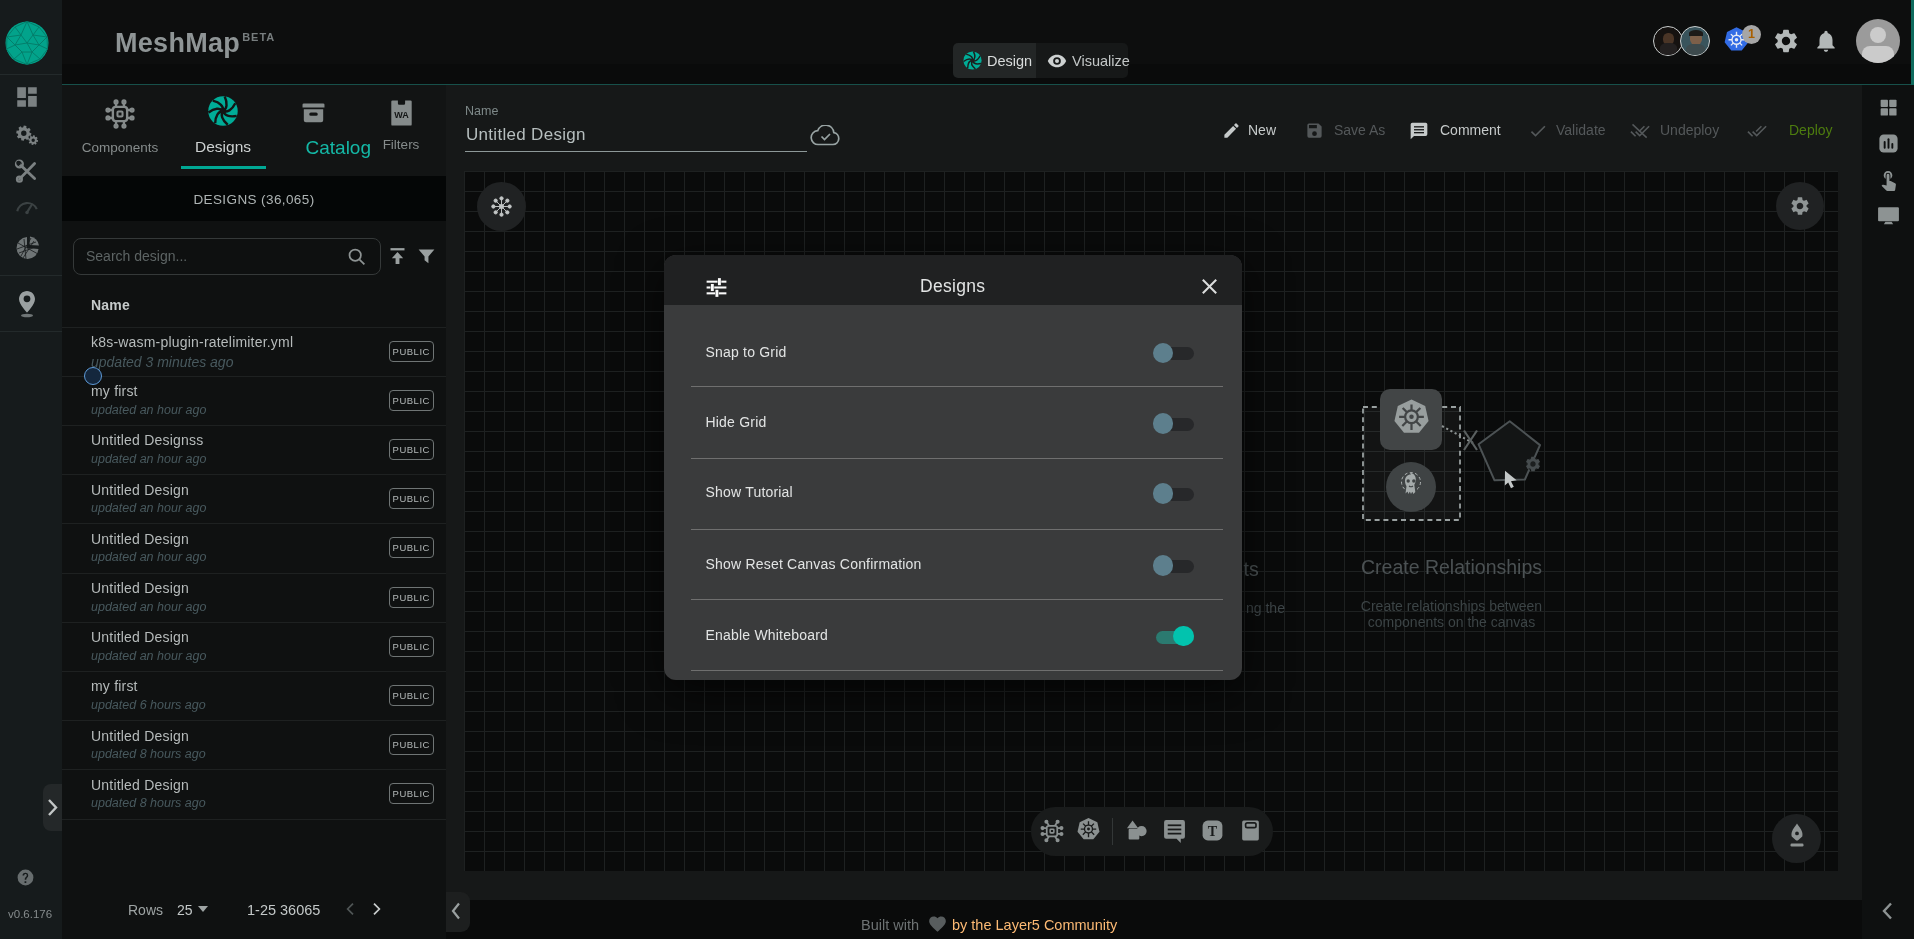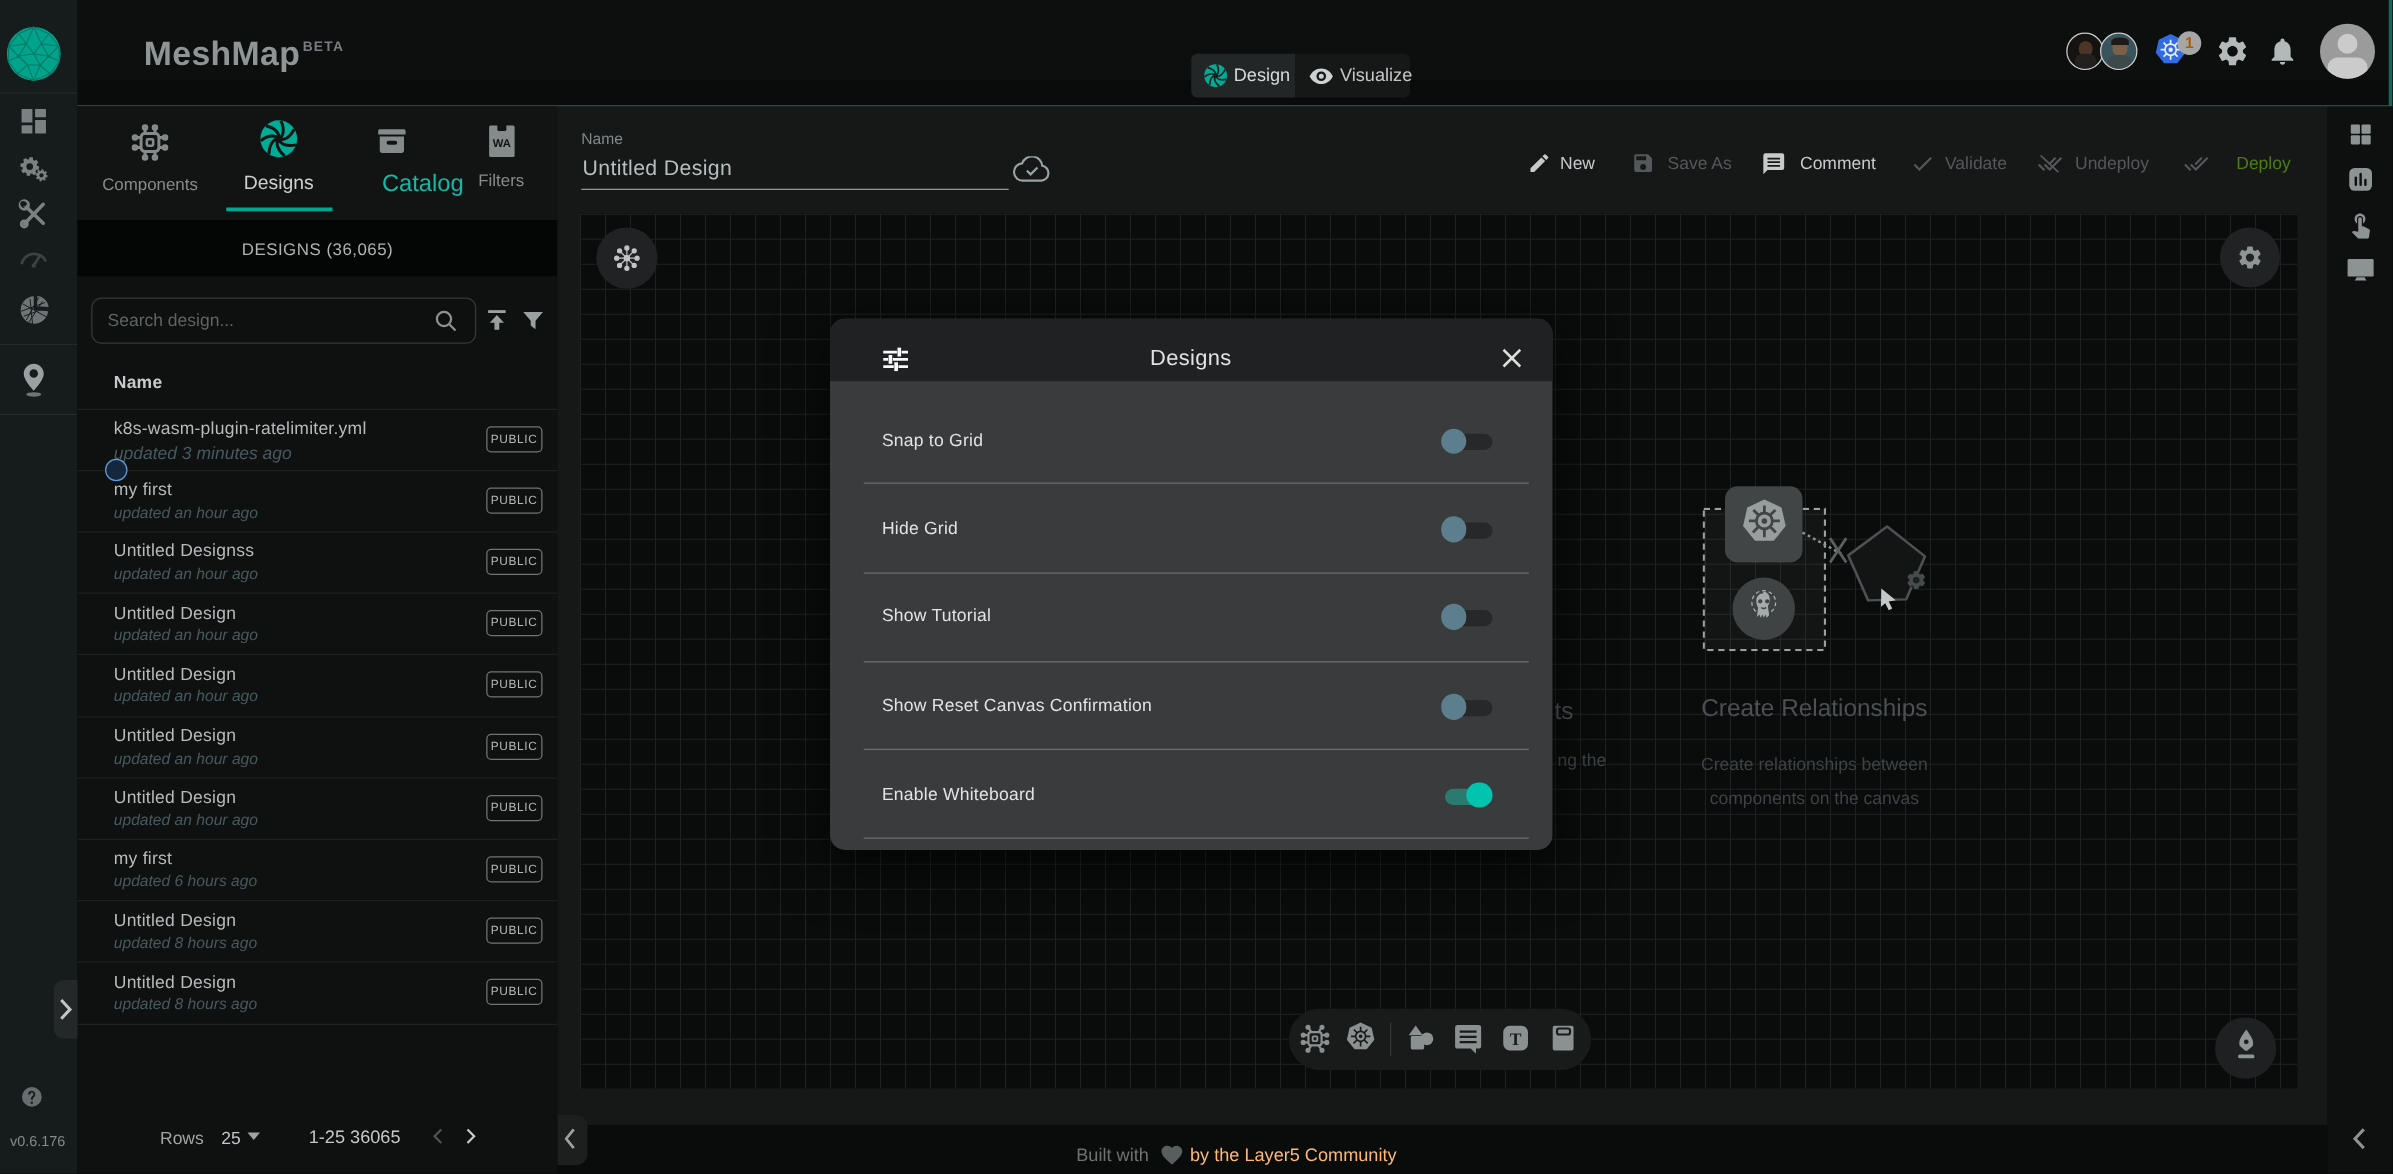--- a/index.html
+++ b/index.html
@@ -431,21 +431,21 @@
 
 <svg class="ab" style="left:1524px;top:455px;" width="18" height="18" viewBox="0 0 24 24">
   <circle cx="12" cy="12" r="9" fill="#1c1f1f"></circle>
   <path d="M19.14 12.94c.04-.3.06-.61.06-.94 0-.32-.02-.64-.07-.94l2.03-1.58a.49.49 0 0 0 .12-.61l-1.92-3.32a.488.488 0 0 0-.59-.22l-2.39.96c-.5-.38-1.03-.7-1.62-.94l-.36-2.54a.484.484 0 0 0-.48-.41h-3.84c-.24 0-.43.17-.47.41l-.36 2.54c-.59.24-1.13.57-1.62.94l-2.39-.96c-.22-.08-.47 0-.59.22L2.74 8.87c-.12.21-.08.47.12.61l2.03 1.58c-.05.3-.09.63-.09.94s.02.64.07.94l-2.03 1.58a.49.49 0 0 0-.12.61l1.92 3.32c.12.22.37.29.59.22l2.39-.96c.5.38 1.03.7 1.62.94l.36 2.54c.05.24.24.41.48.41h3.84c.24 0 .44-.17.47-.41l.36-2.54c.59-.24 1.13-.56 1.62-.94l2.39.96c.22.08.47 0 .59-.22l1.92-3.32c.12-.22.07-.47-.12-.61l-2.01-1.58zM12 15.6A3.6 3.6 0 0 1 8.4 12c0-1.98 1.62-3.6 3.6-3.6s3.6 1.62 3.6 3.6-1.62 3.6-3.6 3.6z" fill="#464c4e"></path>
 </svg>
 
 <svg class="ab" style="left:1503px;top:470px;" width="17" height="20" viewBox="0 0 17 20">
   <path d="M2 0.8 L13.6 10.2 L8 11.2 L10.8 16.8 L8 18.2 L5.2 12.6 L1.8 15.4 Z" fill="#c3c7c7"></path>
 </svg>
 <div class="ab" style="left:1330px;top:556px;width:243px;text-align:center;font-size:19.5px;color:#4b5153;">Create Relationships</div>
-<div class="ab" style="left:1330px;top:598px;width:243px;text-align:center;font-size:14px;line-height:27px;color:#3c4446;">Create relationships between<br>components on the canvas</div>
+<div class="ab" style="left:1330px;top:598px;width:243px;text-align:center;font-size:14px;line-height:16px;color:#3c4446;">Create relationships between<br>components on the canvas</div>
 
 <div class="ab" style="left:1031px;top:807px;width:242px;height:49px;border-radius:25px;background:#191b1b;"></div>
 <div class="ab" style="left:1038px;top:817px;">
   <svg width="28" height="28" viewBox="0 0 24 24" fill="none" stroke="#8b9191" stroke-width="1.5">
     <rect x="7.5" y="7.5" width="9" height="9" rx="1.8"></rect>
     <rect x="10.4" y="10.4" width="3.2" height="3.2" rx="0.6" stroke-width="1.3"></rect>
     <path d="M9.5 7.5 L7.8 4.8 M14.5 7.5 L16.2 4.8 M9.5 16.5 L7.8 19.2 M14.5 16.5 L16.2 19.2 M7.5 9.5 H4.6 M7.5 14.5 H4.6 M16.5 9.5 H19.4 M16.5 14.5 H19.4"></path>
     <circle cx="7.2" cy="4.1" r="1" fill="#8b9191"></circle>
         <circle cx="16.8" cy="4.1" r="1" fill="#8b9191"></circle>
     <circle cx="7.2" cy="19.9" r="1" fill="#8b9191"></circle>

